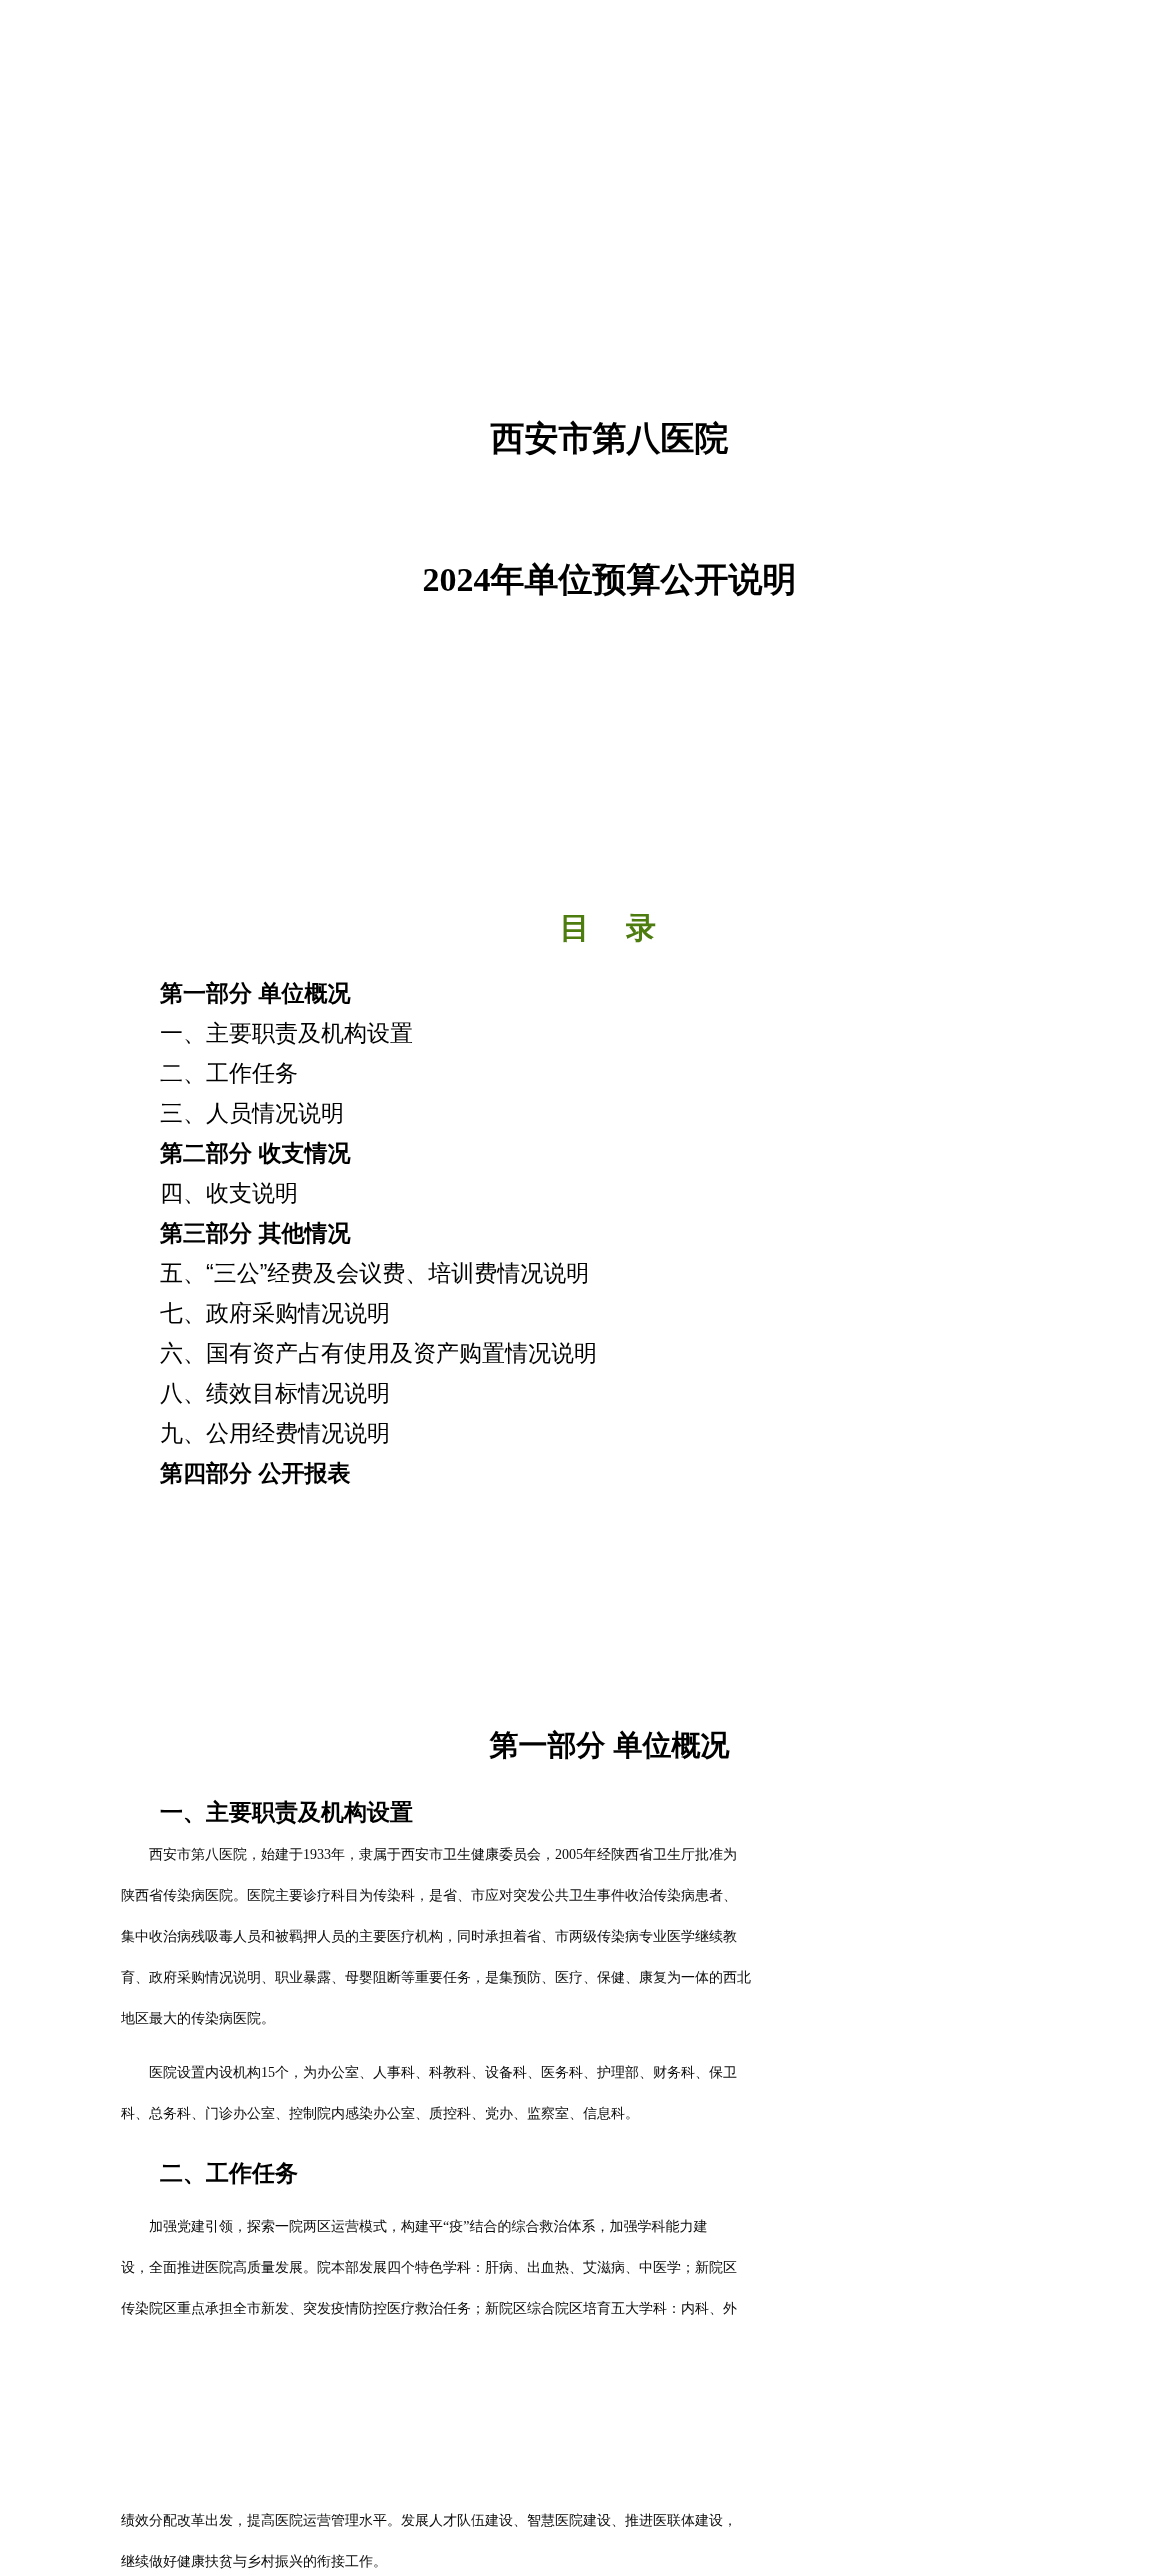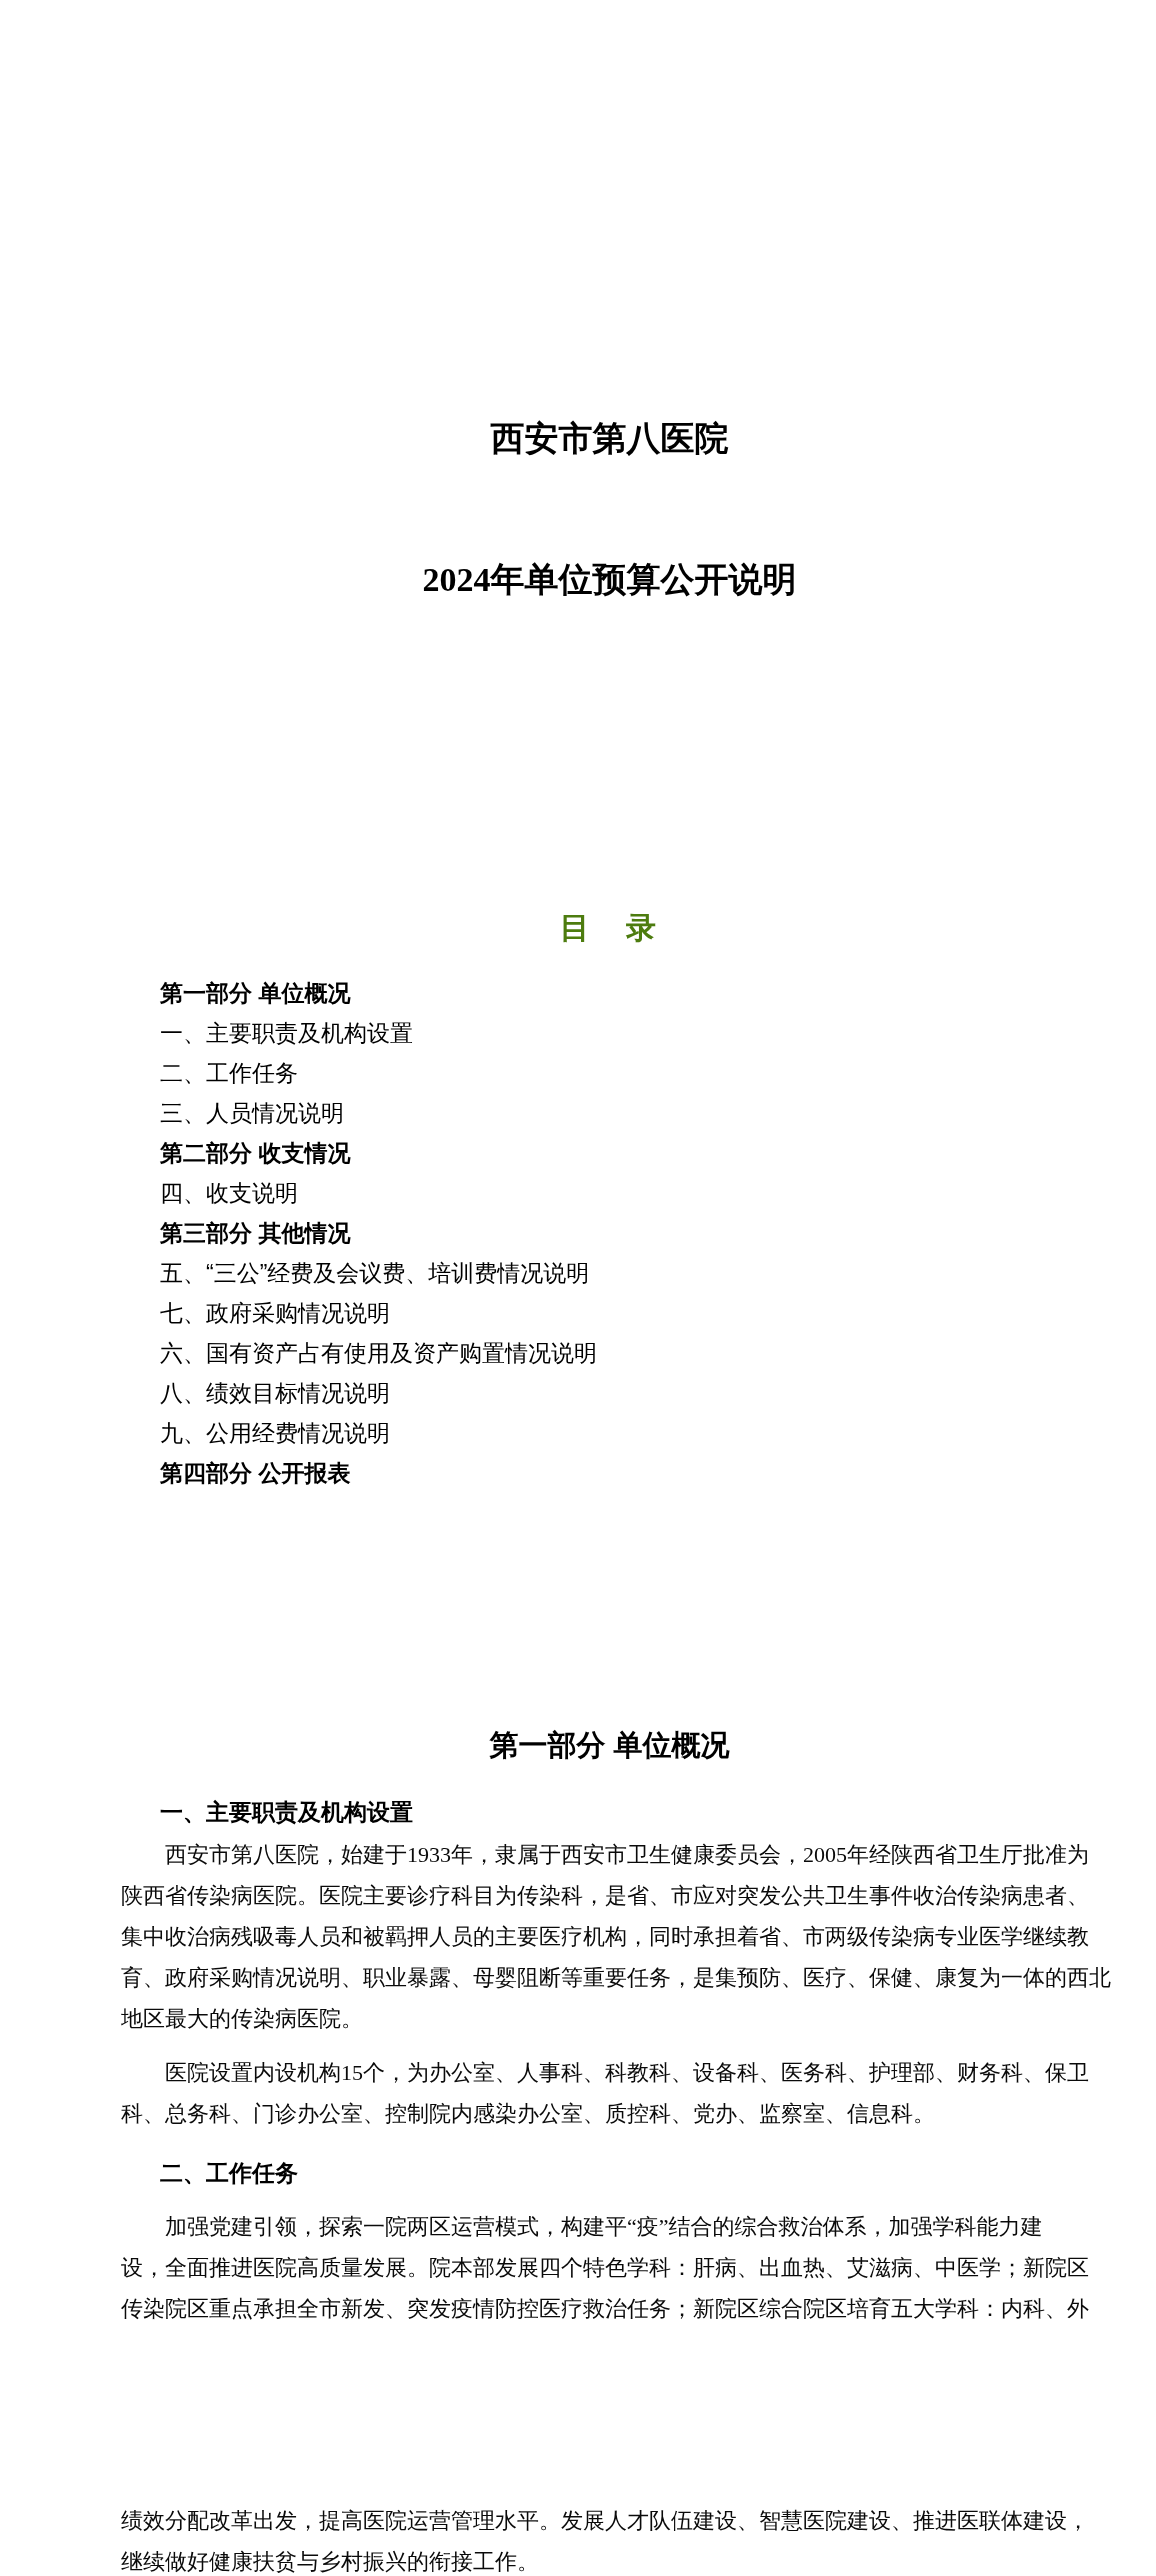--- a/index.html
+++ b/index.html
@@ -9,21 +9,21 @@
   .center{left:0;width:1157px;text-align:center;padding-left:31px;}
   .doc-title{font-family:"Liberation Serif", serif;font-weight:bold;font-size:34px;color:#000;}
   .toc-heading{font-family:"Liberation Sans", sans-serif;font-weight:bold;font-size:30px;color:#4d7c0f;letter-spacing:3.1px;}
   .part-heading{font-family:"Liberation Sans", sans-serif;font-weight:bold;font-size:29px;color:#000;}
   .sec-heading{font-family:"Liberation Sans", sans-serif;font-weight:bold;font-size:23px;color:#000;white-space:nowrap;}
   .toc{left:160px;width:876px;}
   .toc-item{height:40px;line-height:40px;font-family:"Liberation Sans", sans-serif;
             font-size:23px;color:#000;white-space:nowrap;}
   .toc-part{font-weight:bold;}
   .para{left:121px;width:989px;}
-  .bline{height:41px;line-height:41px;font-size:22px;white-space:nowrap;color:#0a0a0a;}
+  .bline{height:41px;line-height:41px;font-size:14px;white-space:nowrap;color:#0a0a0a;}
 </style>
 </head>
 <body>
 
 <div class="page">
 
   <div class="abs center doc-title" style="top:416px;">西安市第八医院</div>
   <div class="abs center doc-title" style="top:557px;">2024年单位预算公开说明</div>
 
   <div class="abs center toc-heading" style="top:908px;">目　录</div>

